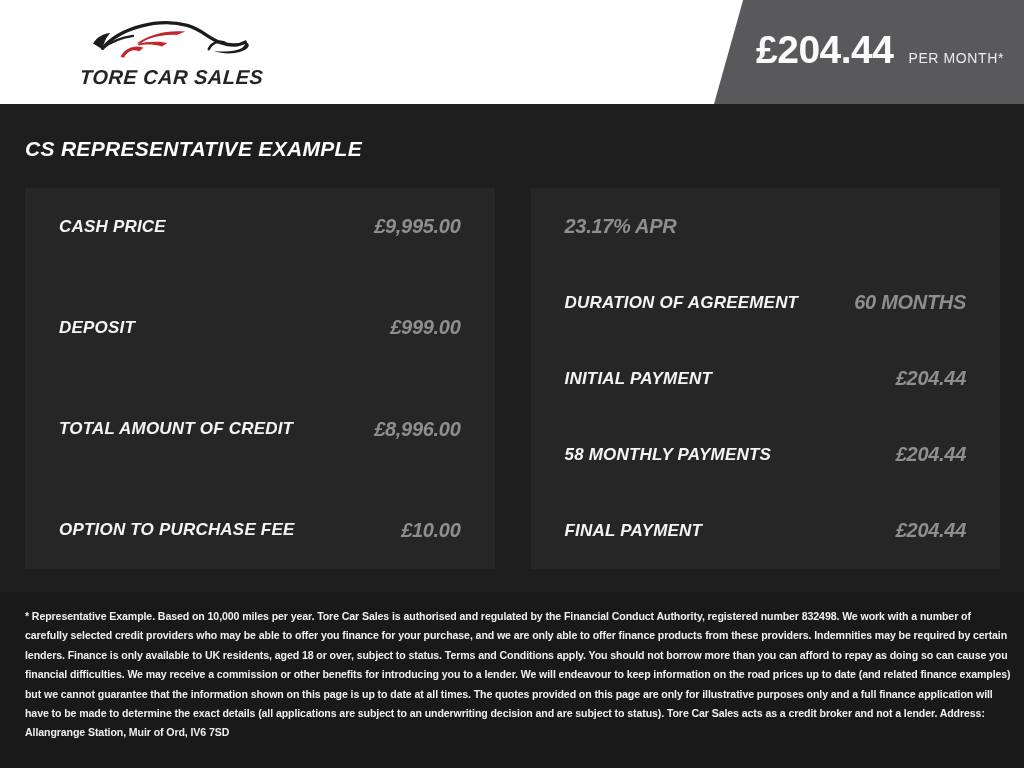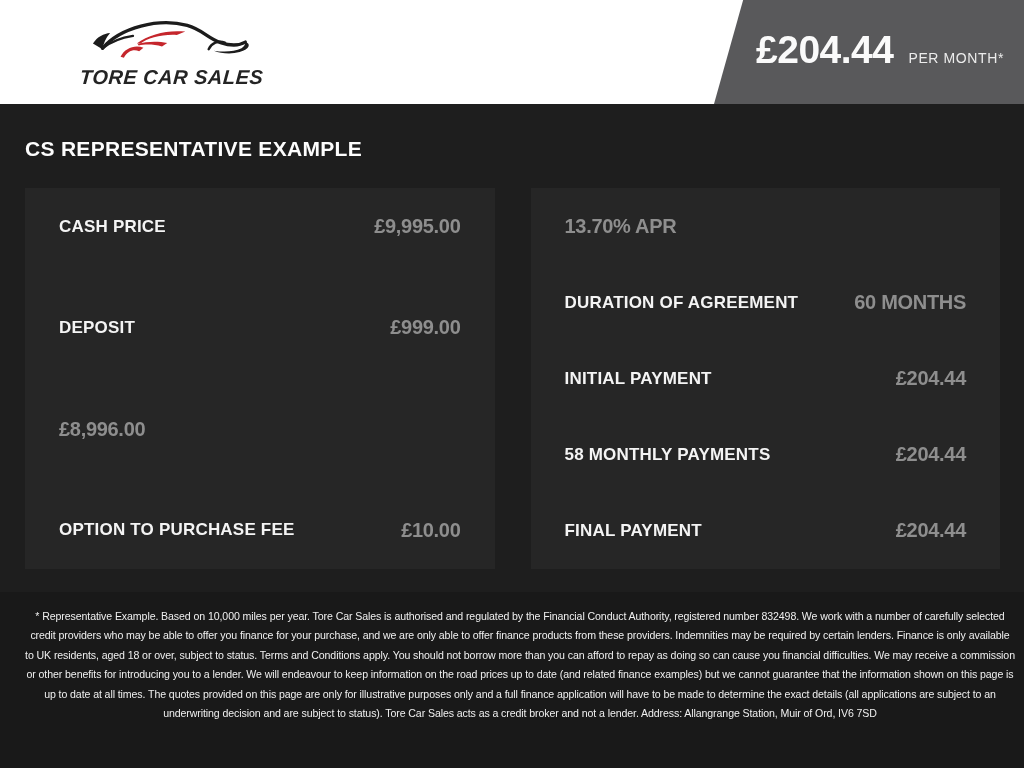--- a/index.html
+++ b/index.html
@@ -44,20 +44,21 @@
   .price-period {
     font-size: 14px; font-weight: 400; color: #ececec;
     letter-spacing: 0.6px; margin-left: 15px;
   }
 
   
   .main {
     position: absolute; top: 104px; left: 0;
     width: 1024px; height: 488px;
     background: #1e1e1e;
+    font-style: italic;
   }
   .page-title {
     margin: 33px 0 0 25px;
     font-size: 21px; font-weight: 700;
     color: #fdfdfd; letter-spacing: 0.3px;
   }
   .panels {
     display: flex; gap: 36px;
     margin: 27px 24px 0 25px;
     height: 381px;
@@ -85,24 +86,23 @@
 
   
   .footer {
     position: absolute; top: 592px; left: 0;
     width: 1024px; height: 176px;
     background: #191919;
     padding: 15px 25px 0 25px;
   }
   .disclaimer {
     width: 990px;
-    font-size: 10.6px; font-weight: 400;
+    font-size: 10.6px; font-weight: 700;
     line-height: 19.4px; letter-spacing: -0.1px;
     color: #efefef;
-    text-align: center;
   }
 </style>
 </head>
 <body>
 
 <div class="header">
 
   <div class="logo">
     <svg viewBox="0 0 340 105">
 
@@ -146,36 +146,37 @@
           <span class="finance-label">CASH PRICE</span>
           <span class="finance-value">£9,995.00</span>
         </div>
 
         <div class="finance-row">
           <span class="finance-label">DEPOSIT</span>
           <span class="finance-value">£999.00</span>
         </div>
 
         <div class="finance-row">
+          <span class="finance-label">TOTAL AMOUNT OF CREDIT</span>
           <span class="finance-value">£8,996.00</span>
         </div>
 
 
 
         <div class="finance-row">
           <span class="finance-label">OPTION TO PURCHASE FEE</span>
           <span class="finance-value">£10.00</span>
         </div>
       </div>
 
     <div class="panel">
 
 
         <div class="finance-row">
-          <span class="finance-value">13.70% APR</span>
+          <span class="finance-value">23.17% APR</span>
         </div>
 
         <div class="finance-row">
           <span class="finance-label">DURATION OF AGREEMENT</span>
           <span class="finance-value">60 MONTHS</span>
         </div>
 
         <div class="finance-row">
           <span class="finance-label">INITIAL PAYMENT</span>
           <span class="finance-value">£204.44</span>

